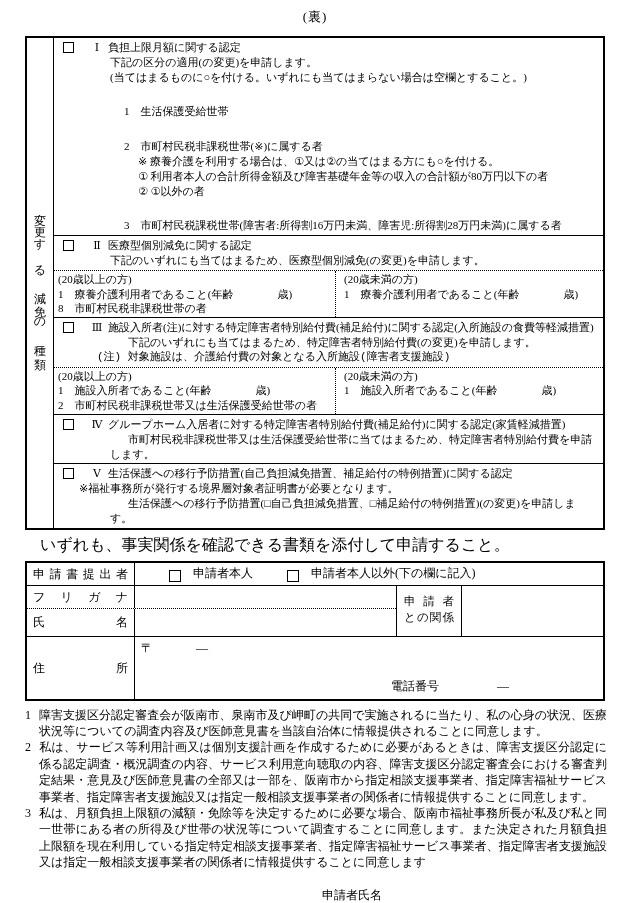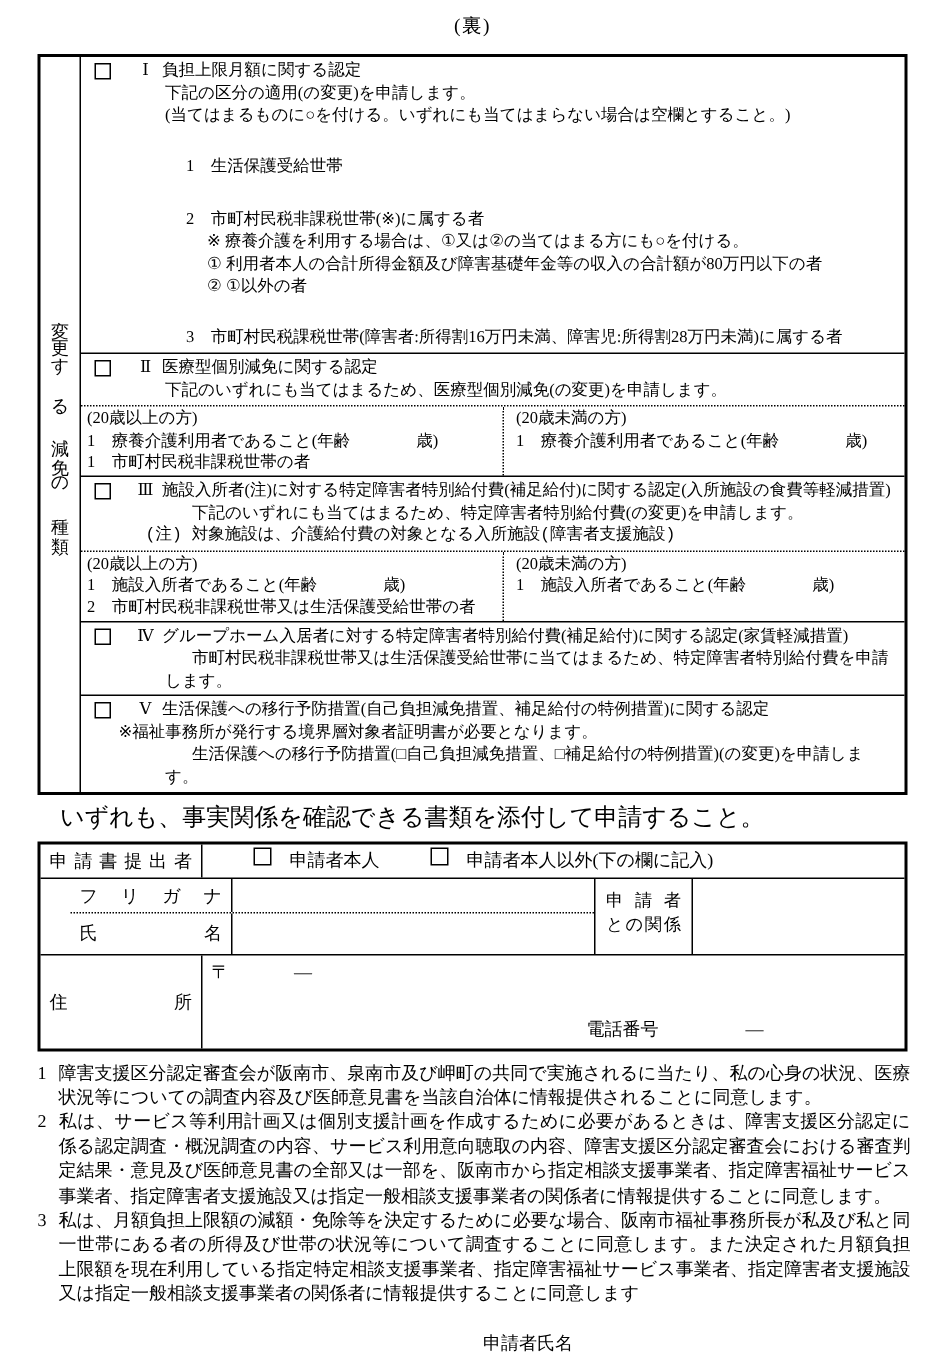--- a/index.html
+++ b/index.html
@@ -56,25 +56,25 @@
   
   .app-table { margin:5px 23px 0 25px; width:580px; box-sizing:border-box; border:2px solid #000; font-size:12px; }
   .lbl {
     flex:0 0 108px; box-sizing:border-box; padding:0 6px;
     border-right:1px solid #000;
     text-align:justify; text-align-last:justify;
   }
   .row1 { display:flex; border-bottom:1px solid #000; height:22px;gap:24px; }
   .row1 .lbl { line-height:22px; }
   .opts { flex:1; display:flex; align-items:center; padding-left:10px; }
-  .opt  { display:flex; align-items:flex-start; margin-right:34px; }
+  .opt  { display:flex; align-items:flex-end; margin-right:34px; }
   .cb2 { width:10px; height:10px; border:1px solid #000; margin-right:12px; flex:0 0 auto; background:#fff; }
 
   .rowgroup { display:flex; border-bottom:1px solid #000; }
-  .rg-left { width:369px; box-sizing:border-box; display:flex; flex-direction:column;padding-left:20px; }
+  .rg-left { width:369px; box-sizing:border-box; display:flex; flex-direction:column; }
   .rg-left .r { display:flex; }
   .r-furi { height:22px; border-bottom:1px dotted #000; }
   .r-furi .lbl { line-height:22px; }
   .r-name { height:27px; }
   .r-name .lbl { line-height:27px; }
   .fill { flex:1; }
   .rel-lbl {
     width:66px; box-sizing:border-box; border-left:1px solid #000; border-right:1px solid #000;
     padding:7px 7px 0; font-size:11.5px; line-height:16px;
   }
@@ -134,21 +134,21 @@
           <span class="rn">Ⅱ</span>
           <span class="ttl">医療型個別減免に関する認定</span>
         </div>
         <div class="ln pt">下記のいずれにも当てはまるため、医療型個別減免(の変更)を申請します。</div>
       </div>
 
       <div class="subtab bb-solid">
         <div class="lcell">
           <div>(20歳以上の方)</div>
           <div>1　療養介護利用者であること(年齢　　　　歳)</div>
-          <div>1　市町村民税非課税世帯の者</div>
+          <div>8　市町村民税非課税世帯の者</div>
         </div>
         <div class="rcell">
           <div>(20歳未満の方)</div>
           <div>1　療養介護利用者であること(年齢　　　　歳)</div>
         </div>
       </div>
 
       <div class="sec bb-dot">
         <div class="hline">
           <span class="cb"></span>

